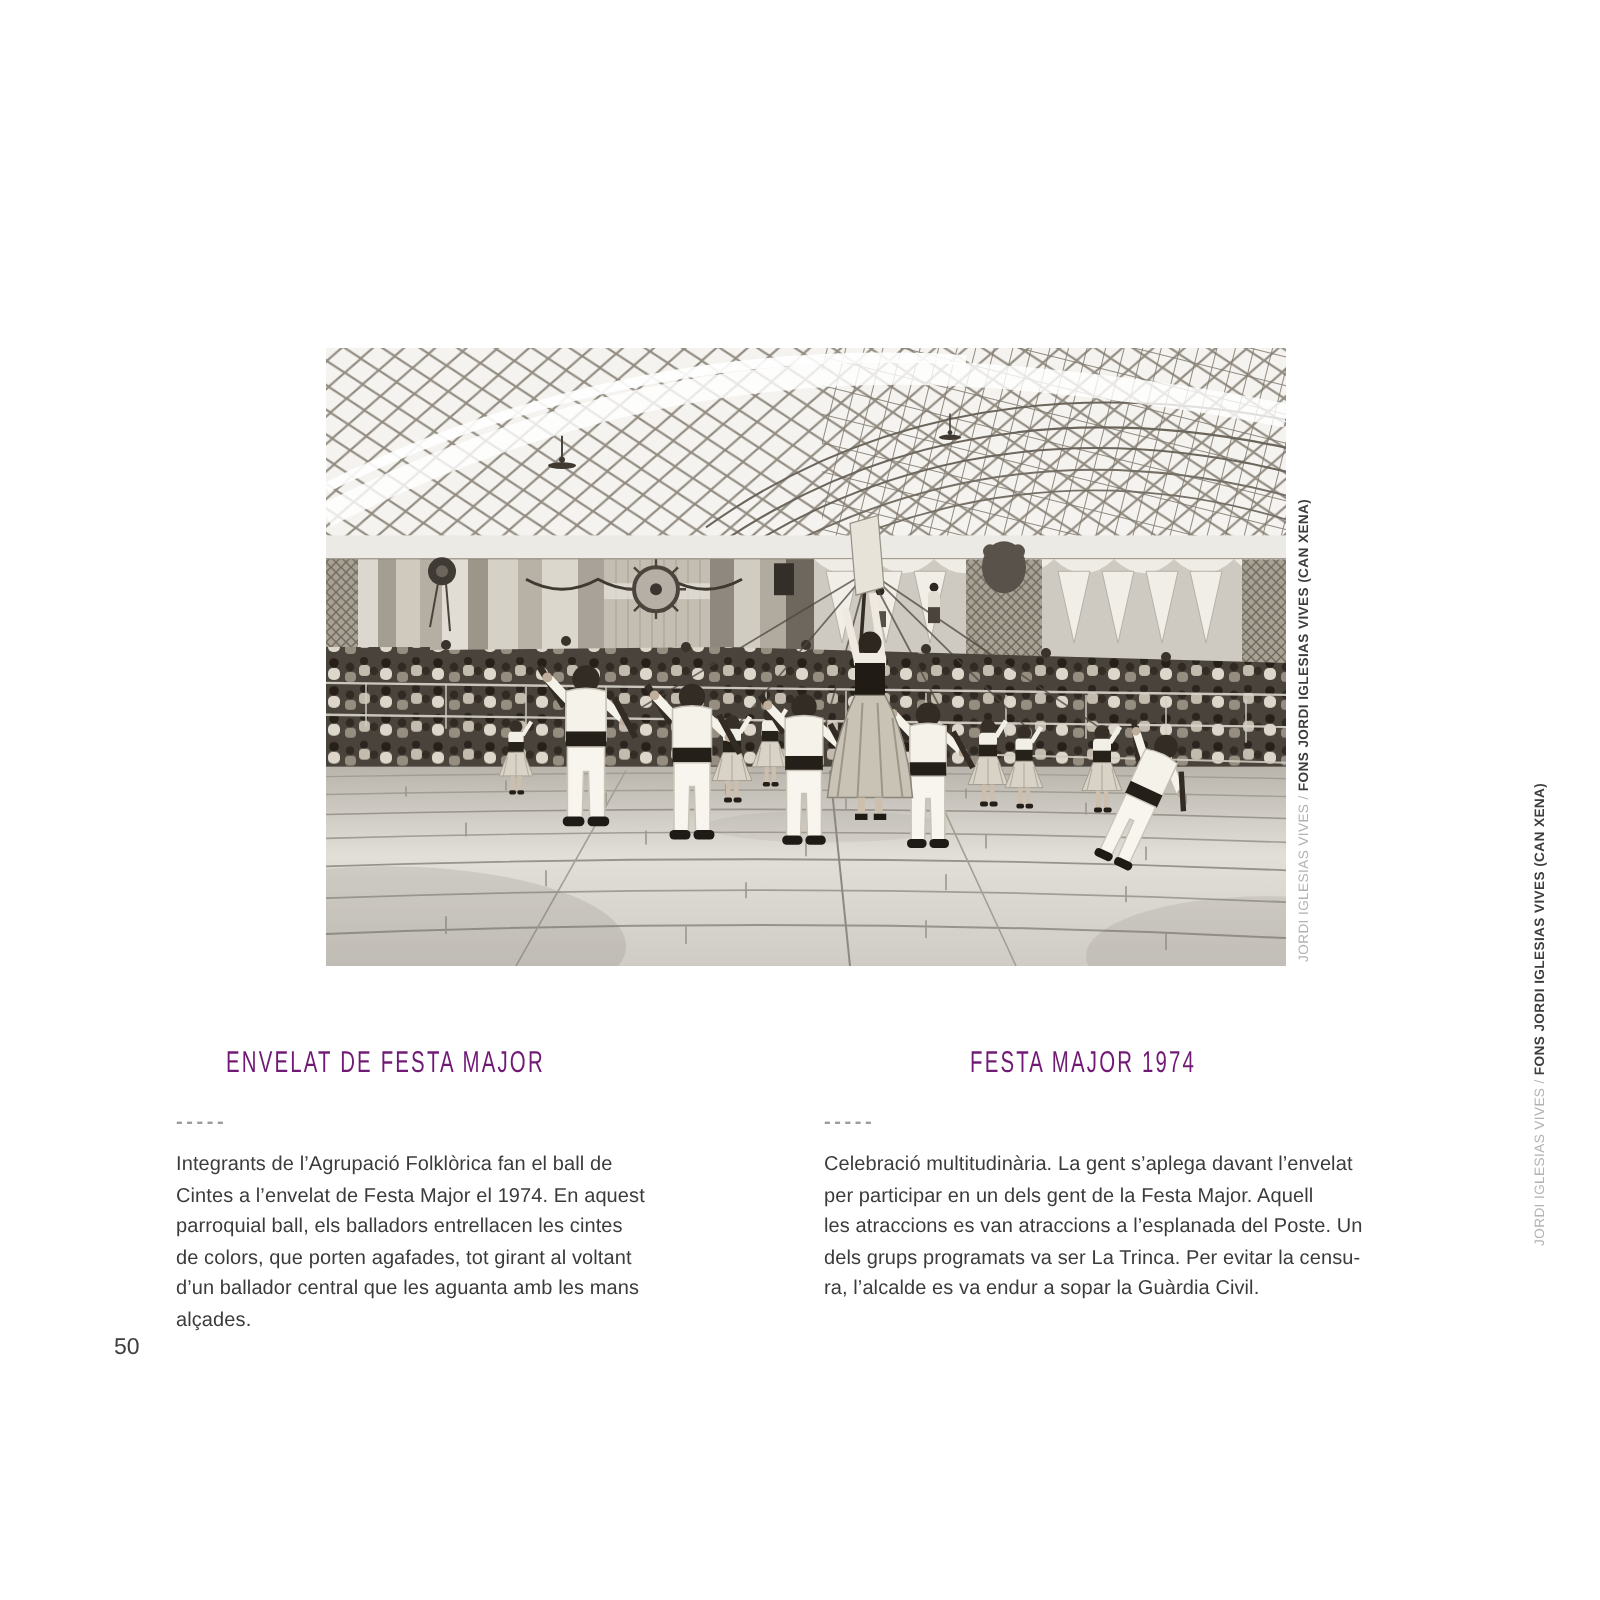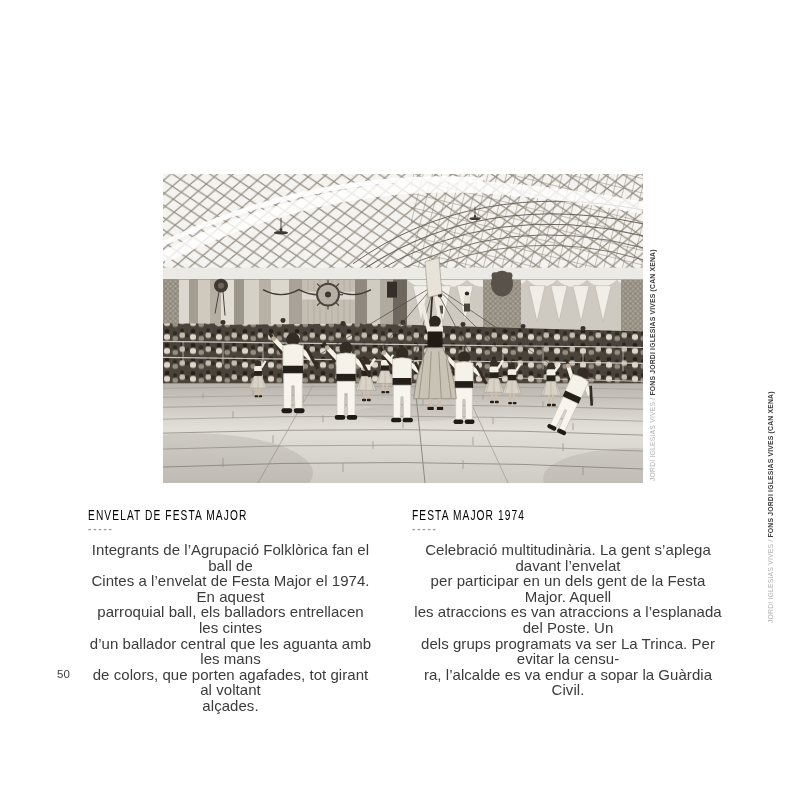--- a/index.html
+++ b/index.html
@@ -13,26 +13,26 @@
     position:absolute;writing-mode:vertical-rl;transform:rotate(180deg);
     font-size:6.8px;letter-spacing:.2px;white-space:nowrap;line-height:12px;
   }
   .credit .c-light{color:#b3b3b3;font-weight:400;}
   .credit .c-dark{color:#3d3d3d;font-weight:700;}
   .credit-photo{left:647px;top:263px;height:218px;width:12px;}
   .credit-page{left:765px;top:405px;height:218px;width:12px;}
   .col{position:absolute;top:506px;}
   .col-left{left:88px;width:285px;}
   .col-right{left:412px;width:312px;}
-  .col h2{margin:0;font-size:15px;font-weight:400;color:#000000;line-height:17px;}
+  .col h2{margin:17px;font-size:15px;font-weight:400;color:#701a75;line-height:17px;text-align:center;}
   .condense{display:inline-block;transform:scaleX(.68);transform-origin:0 60%;
     letter-spacing:1.6px;white-space:nowrap;}
   .dashes{font-size:10px;font-weight:700;color:#9c9c9c;letter-spacing:1.8px;
     margin:1px 0 8px 0;line-height:10px;}
-  .bodyline{font-size:15px;line-height:15.6px;color:#3b3b3b;letter-spacing:.05px;text-align:center;}
+  .bodyline{font-size:10px;line-height:15.6px;color:#3b3b3b;letter-spacing:.05px;}
   .pageno{position:absolute;left:57px;top:668px;font-size:11.5px;color:#3e3e3e;}
 </style>
 </head>
 <body>
 
 <div class="page">
 
   <div class="photo-wrap">
     <svg viewBox="0 0 480 310" preserveAspectRatio="none">
       <defs>
@@ -258,22 +258,22 @@
   <div class="credit credit-page">
     <span class="c-light">JORDI IGLESIAS VIVES / </span><span class="c-dark">FONS JORDI IGLESIAS VIVES (CAN XENA)</span>
   </div>
 
   <section class="col col-left">
     <h2><span class="condense">ENVELAT DE FESTA MAJOR</span></h2>
     <div class="dashes">-----</div>
     <div class="bodyline">Integrants de l’Agrupació Folklòrica fan el ball de</div>
     <div class="bodyline">Cintes a l’envelat de Festa Major el 1974. En aquest</div>
     <div class="bodyline">parroquial ball, els balladors entrellacen les cintes</div>
+    <div class="bodyline">de colors, que porten agafades, tot girant al voltant</div>
     <div class="bodyline">d’un ballador central que les aguanta amb les mans</div>
-    <div class="bodyline">de colors, que porten agafades, tot girant al voltant</div>
     <div class="bodyline">alçades.</div>
   </section>
 
   <section class="col col-right">
     <h2><span class="condense">FESTA MAJOR 1974</span></h2>
     <div class="dashes">-----</div>
     <div class="bodyline">Celebració multitudinària. La gent s’aplega davant l’envelat</div>
     <div class="bodyline">per participar en un dels gent de la Festa Major. Aquell</div>
     <div class="bodyline">les atraccions es van atraccions a l’esplanada del Poste. Un</div>
     <div class="bodyline">dels grups programats va ser La Trinca. Per evitar la censu-</div>

